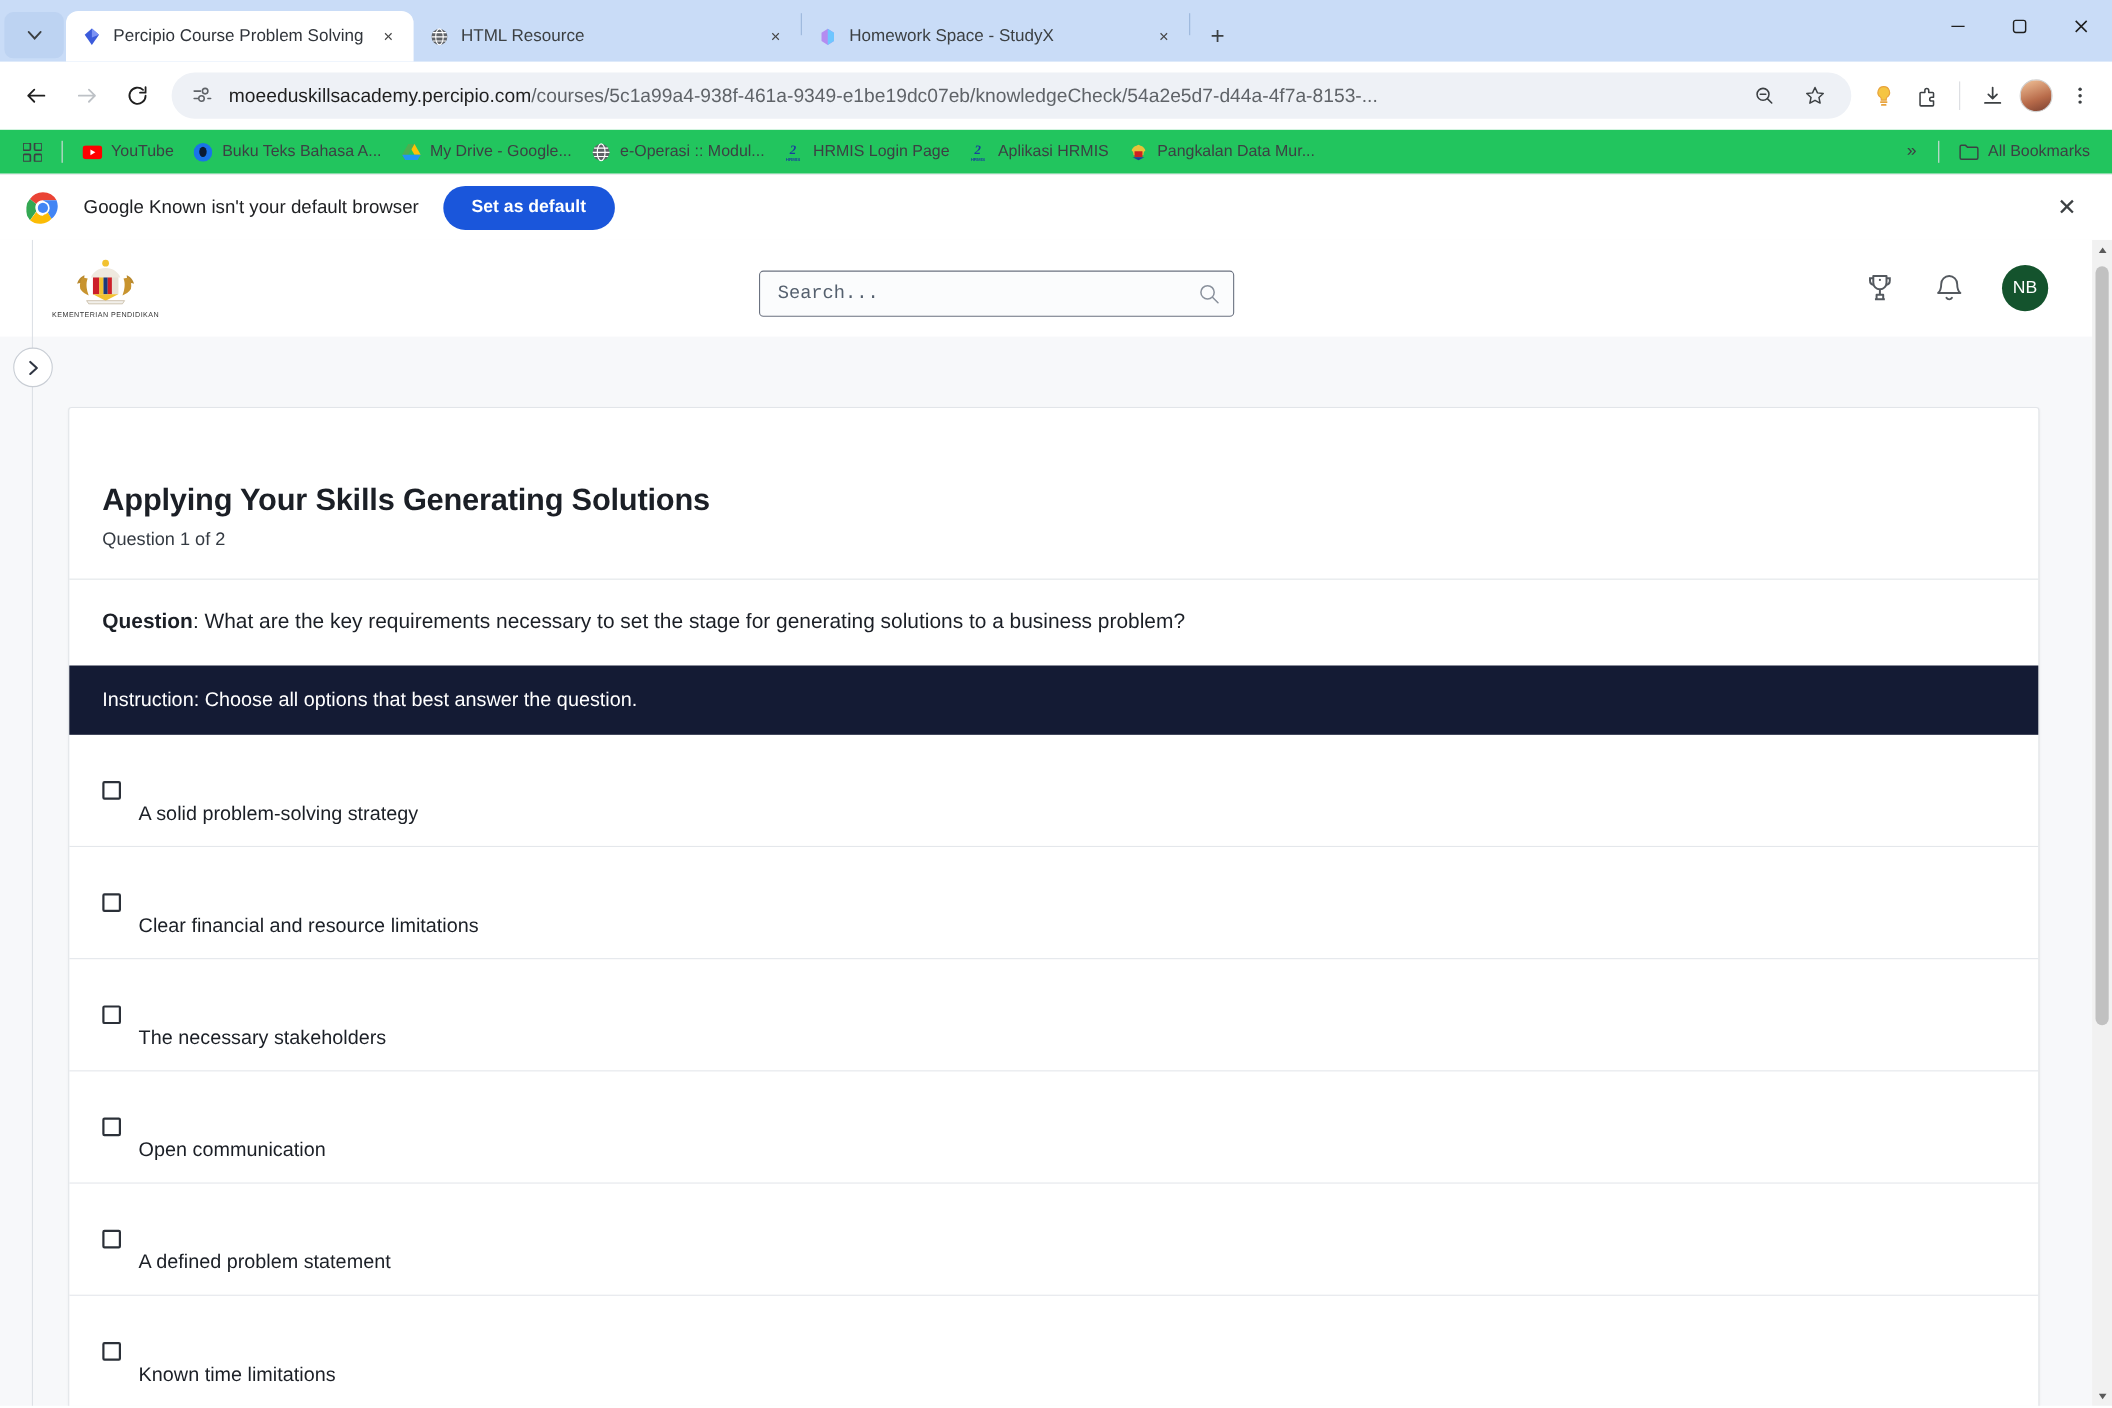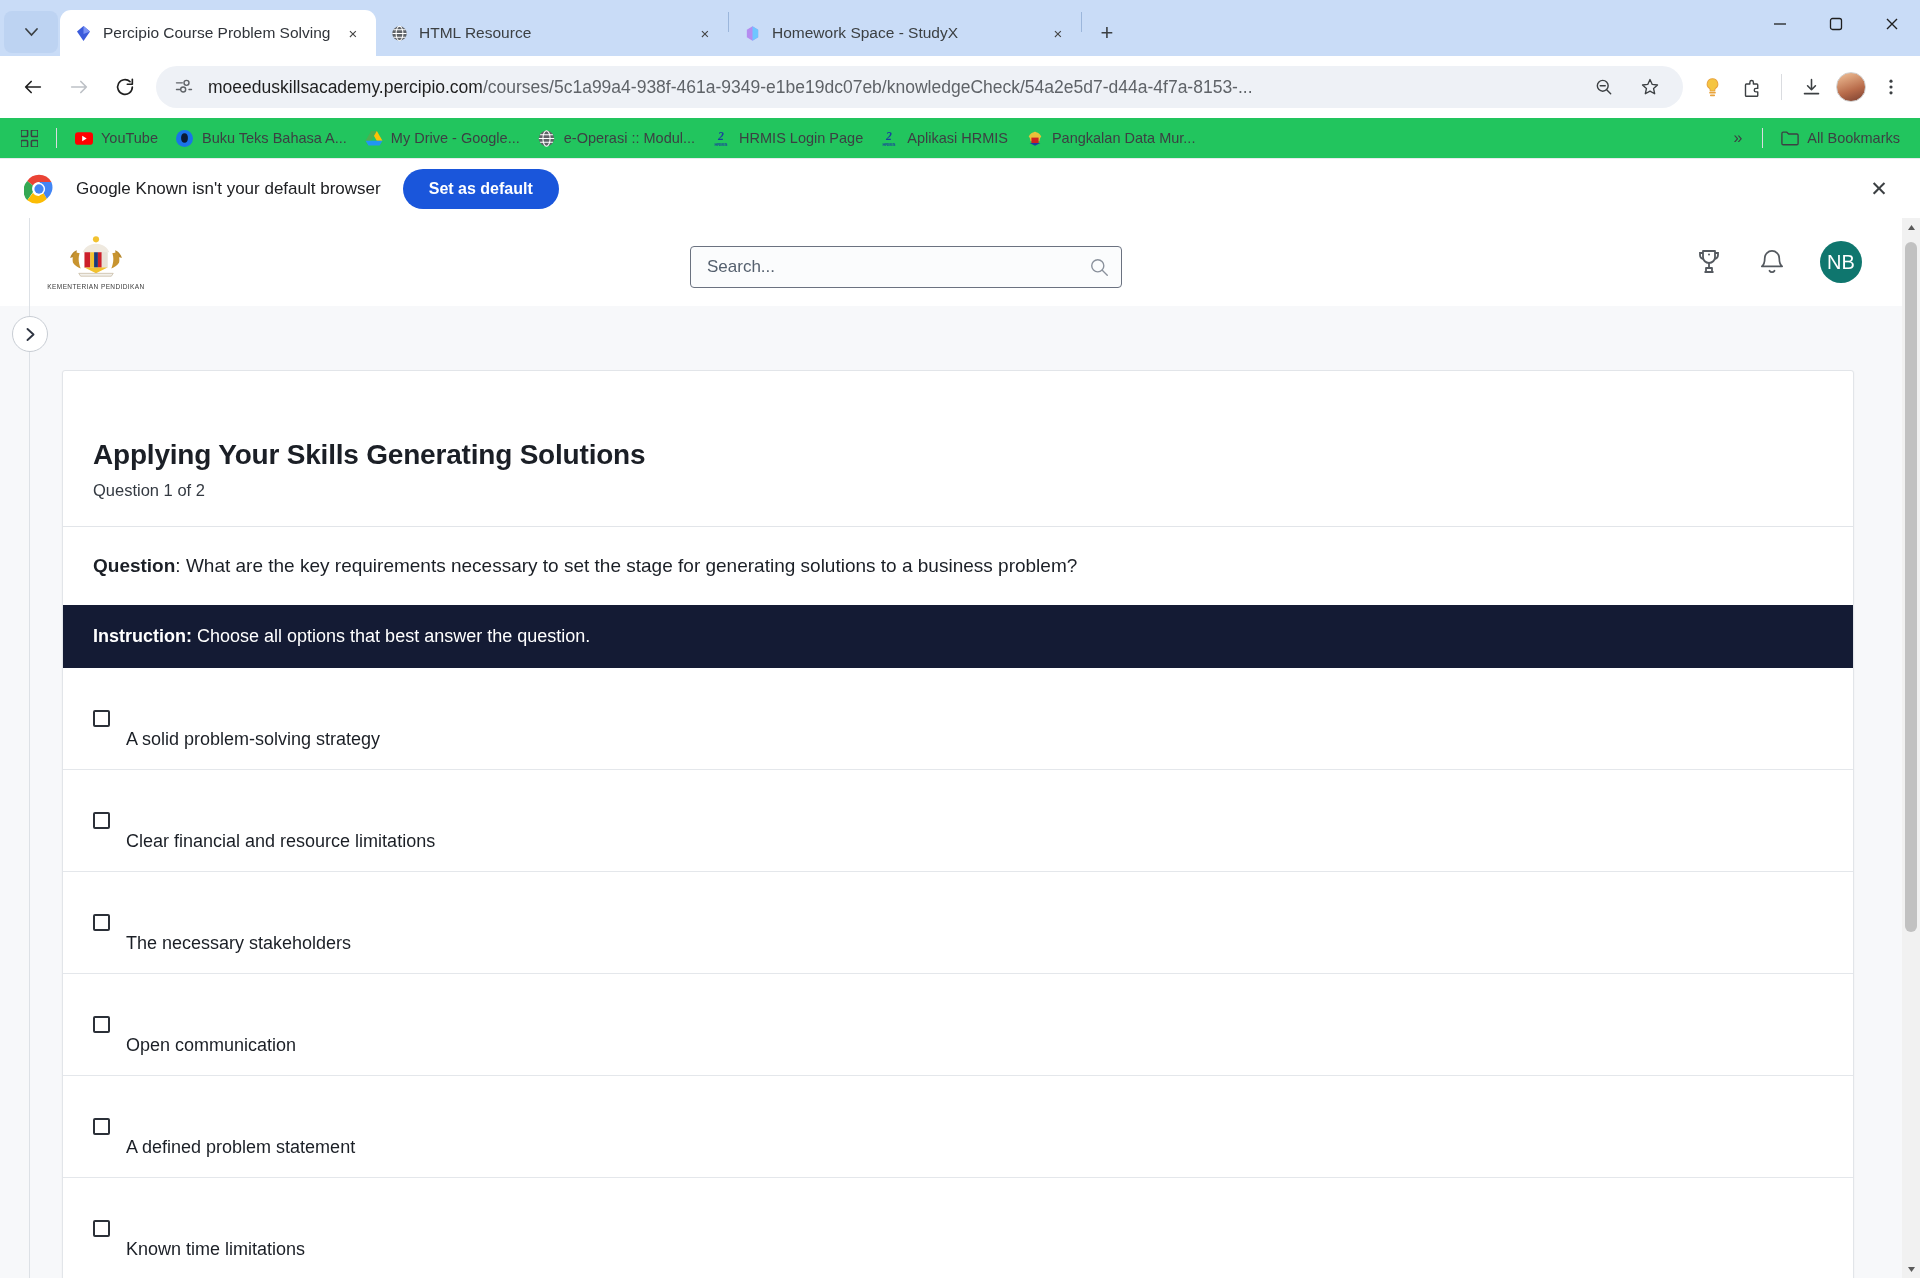--- a/index.html
+++ b/index.html
@@ -87,28 +87,28 @@
   .site-header { height: 88px; background: #ffffff; display: flex; align-items: center; padding: 0 36px; position: relative; }
   .logo-wrap { display: flex; flex-direction: column; align-items: center; width: 120px; }
   .logo-text { font-size: 6.5px; letter-spacing: .4px; color: #3a3a3a; margin-top: 2px; font-family: "Liberation Sans", sans-serif; }
   .searchbox {
     position: absolute; left: 690px; top: 28px; width: 432px; height: 42px;
     border: 1px solid #6b7280; border-radius: 4px; background: #fbfcfd;
     display: flex; align-items: center; padding: 0 12px 0 16px;
   }
   .searchbox input {
     flex: 1; border: none; outline: none; background: transparent;
-    font-size: 17px; color: #6d28d9; font-family: Liberation Sans, sans-serif;
+    font-size: 17px; color: #6d28d9; font-family: Liberation Mono, monospace;
   }
   .searchbox input::placeholder { color: #55606e; }
   .hdr-right { position: absolute; right: 40px; top: 0; height: 88px; display: flex; align-items: center; gap: 34px; }
   .hdr-ico { cursor: pointer; display: flex; align-items: center; justify-content: center; }
   .avatar-nb {
-    width: 42px; height: 42px; border-radius: 50%; background: #0f766e; color: #fff;
-    display: flex; align-items: center; justify-content: center; font-size: 20px; cursor: pointer;
+    width: 42px; height: 42px; border-radius: 50%; background: #14532d; color: #fff;
+    display: flex; align-items: center; justify-content: center; font-size: 16px; cursor: pointer;
   }
 
   .crumb-row { height: 52px; display: flex; align-items: center; position: relative; }
   .rail { position: absolute; left: 0; top: -88px; bottom: -1000px; width: 30px; border-right: 1px solid #dde1e6; }
   .rail-toggle {
     position: absolute; left: 12px; top: 10px; width: 36px; height: 36px; border-radius: 50%;
     border: 1px solid #c8cdd4; background: #fff; display: flex; align-items: center;
     justify-content: center; font-size: 17px; color: #2f3542; cursor: pointer; z-index: 3;
   }
   .breadcrumb { margin-left: 80px; font-size: 16.5px; color: #5a6472; }
@@ -118,21 +118,21 @@
   .card {
     margin: 12px 48px 0 62px; background: #ffffff;
     border: 1px solid #e2e5e9; border-radius: 3px; box-shadow: 0 1px 2px rgba(0,0,0,.05);
   }
   .card-head { padding: 42px 30px 26px 30px; }
   .card-title { font-size: 28px; font-weight: bold; color: #1b1f26; letter-spacing: -.2px; margin-top: 26px; }
   .card-sub { font-size: 16.5px; color: #343a42; margin-top: 10px; }
   .q-row { border-top: 1px solid #e2e5e9; padding: 28px 30px; font-size: 19px; color: #1b1f26; }
   .q-row b { font-weight: bold; }
   .instruction { background: #141b34; color: #ffffff; padding: 21px 30px; font-size: 18px; }
-  .instruction b { font-weight: bold; }
+  .instruction b { font-weight: normal; }
   .opt {
     display: flex; align-items: center; gap: 16px;
     padding: 19px 30px; border-bottom: 1px solid #e4e7eb; cursor: pointer;
   }
   .opt:last-of-type { border-bottom: 1px solid #e4e7eb; }
   .cbx { width: 17px; height: 17px; border: 2px solid #2b3038; border-radius: 2px; background: #fff; flex: 0 0 17px; }
   .opt-label { font-size: 18px; color: #1b1f26; margin-top: 42px; }
   .actions { padding: 28px 30px 34px 30px; display: flex; gap: 14px; }
   .btn-outline {
     background: #fff; border: 1px solid #1a76c2; color: #1a76c2;

